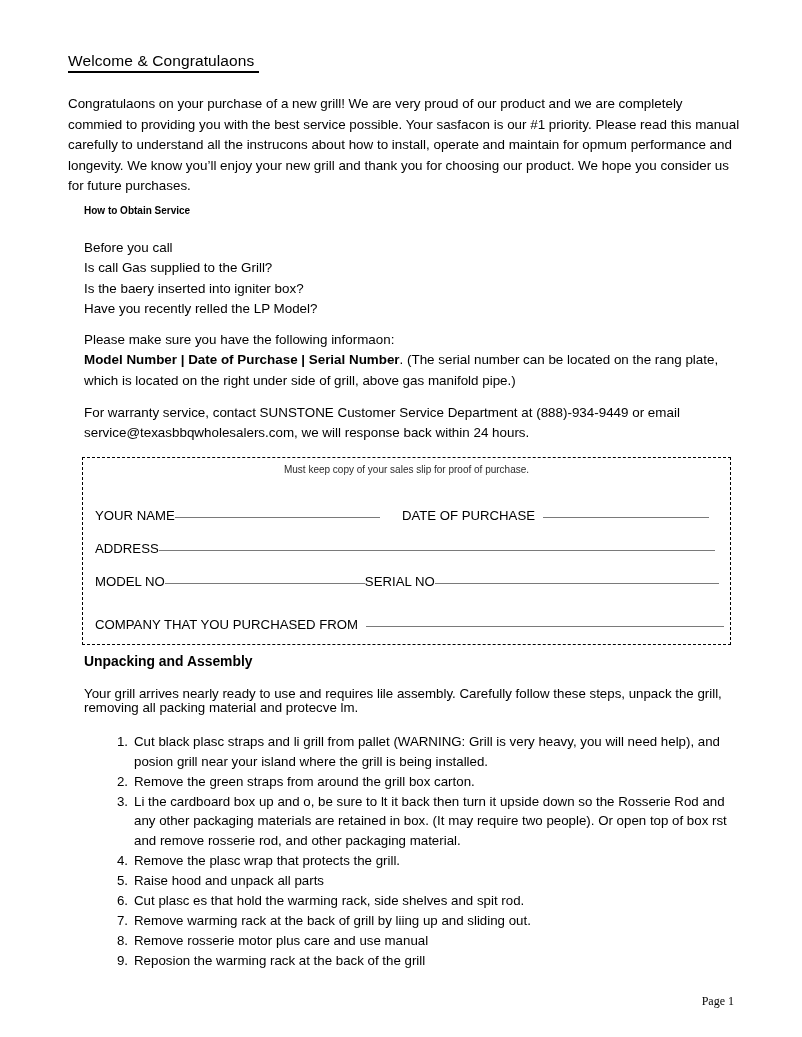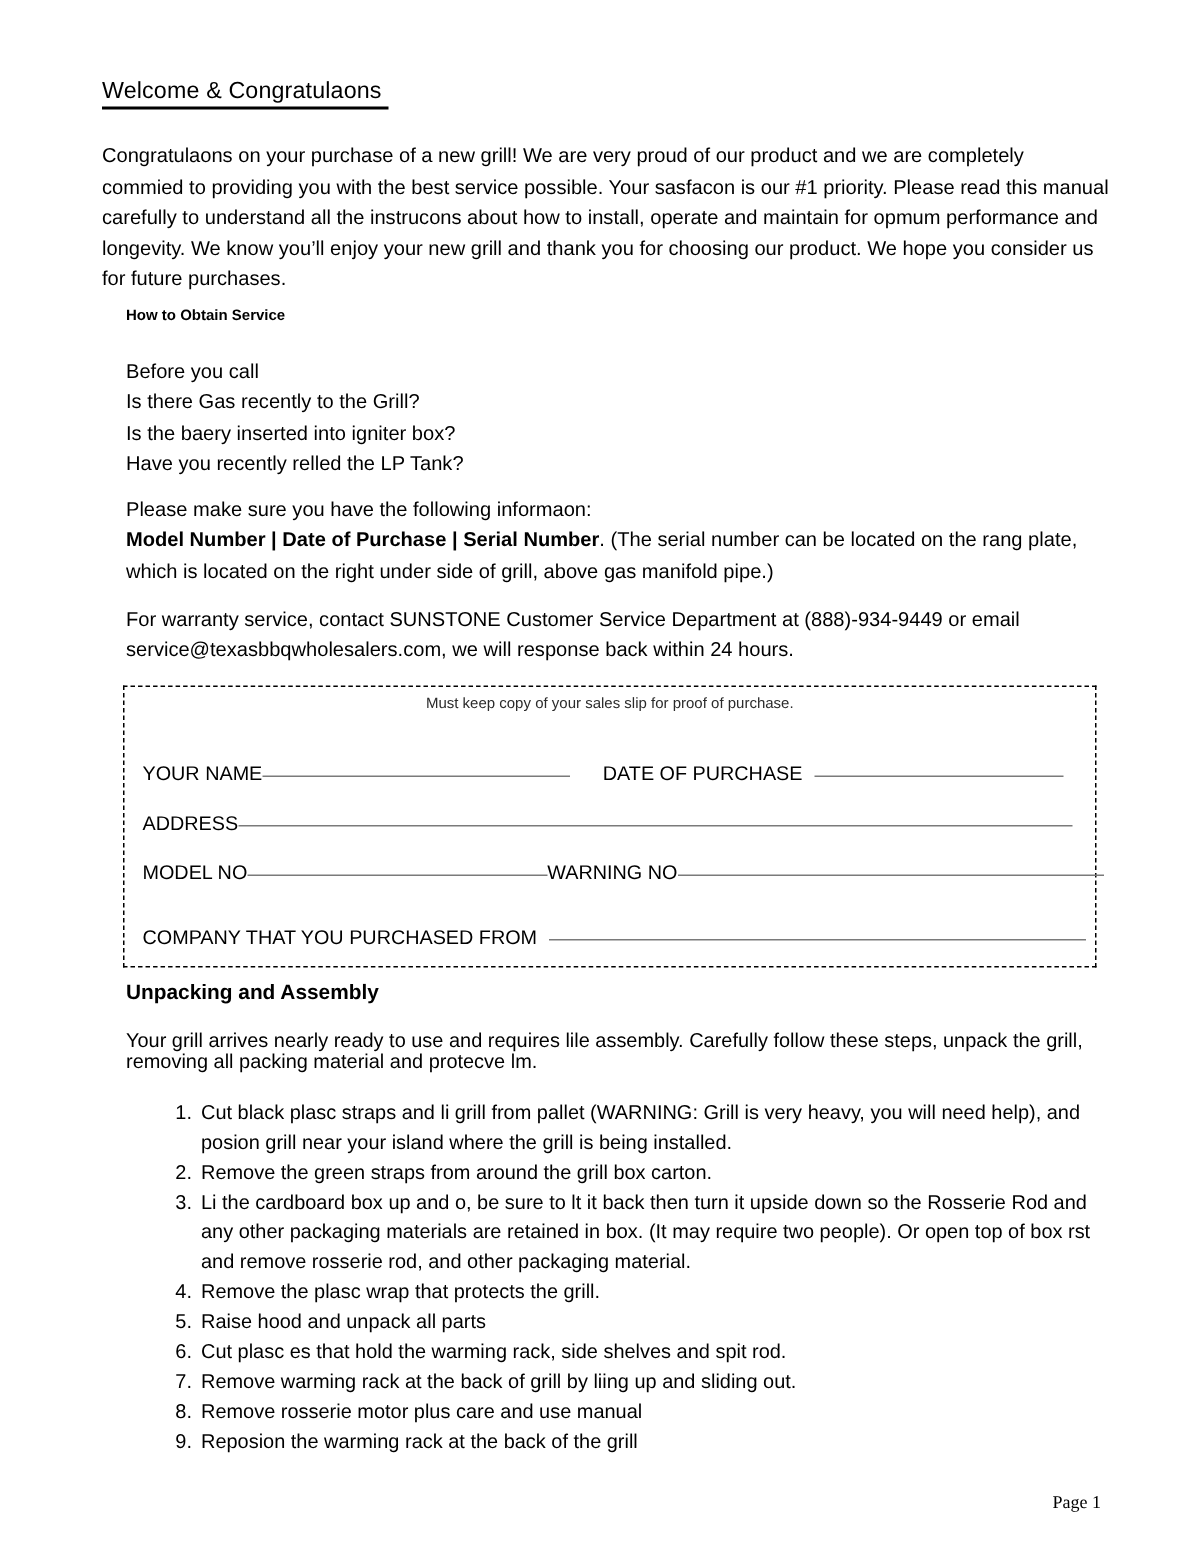--- a/index.html
+++ b/index.html
@@ -169,23 +169,23 @@
 <div class="page">
 
   <div class="doc-title">Welcome &amp; Congratulaons </div>
 
   <div class="para intro">Congratulaons on your purchase of a new grill! We are very proud of our product and we are completely commied to providing you with the best service possible. Your sasfacon is our #1 priority. Please read this manual carefully to understand all the instrucons about how to install, operate and maintain for opmum performance and longevity. We know you’ll enjoy your new grill and thank you for choosing our product. We hope you consider us for future purchases.</div>
 
   <div class="sub-heading h-service">How to Obtain Service</div>
 
   <div class="para block-service">
     <div>Before you call</div>
-    <div>Is there Gas recently to the Grill?</div>
+    <div>Is call Gas supplied to the Grill?</div>
     <div>Is the baery inserted into igniter box?</div>
-    <div>Have you recently relled the LP Tank?</div>
+    <div>Have you recently relled the LP Model?</div>
   </div>
 
   <div class="para block-info">
     <div>Please make sure you have the following informaon:</div>
     <div><b>Model Number | Date of Purchase | Serial Number</b><span>. (The serial number can be located on the rang plate, which is located on the right under side of grill, above gas manifold pipe.)</span></div>
   </div>
 
   <div class="para block-warranty">For warranty service, contact SUNSTONE Customer Service Department at (888)-934-9449 or email service@texasbbqwholesalers.com, we will response back within 24 hours.</div>
 
   <div class="form-box">
@@ -194,21 +194,21 @@
 
     <div class="form-row r-name">
       <span>YOUR NAME</span><span class="rule" style="width:205px"></span><span class="gap"></span><span>DATE OF PURCHASE</span><span class="gap" style="width:8px"></span><span class="rule" style="width:166px"></span>
     </div>
 
     <div class="form-row r-address">
       <span>ADDRESS</span><span class="rule" style="width:556px"></span>
     </div>
 
     <div class="form-row r-model">
-      <span>MODEL NO</span><span class="rule" style="width:200px"></span><span>WARNING NO</span><span class="rule" style="width:284px"></span>
+      <span>MODEL NO</span><span class="rule" style="width:200px"></span><span>SERIAL NO</span><span class="rule" style="width:284px"></span>
     </div>
 
     <div class="form-row r-company">
       <span>COMPANY THAT YOU PURCHASED FROM</span><span class="gap" style="width:8px"></span><span class="rule" style="width:358px"></span>
     </div>
 
   </div>
 
   <div class="sub-heading h-unpack">Unpacking and Assembly</div>
 

